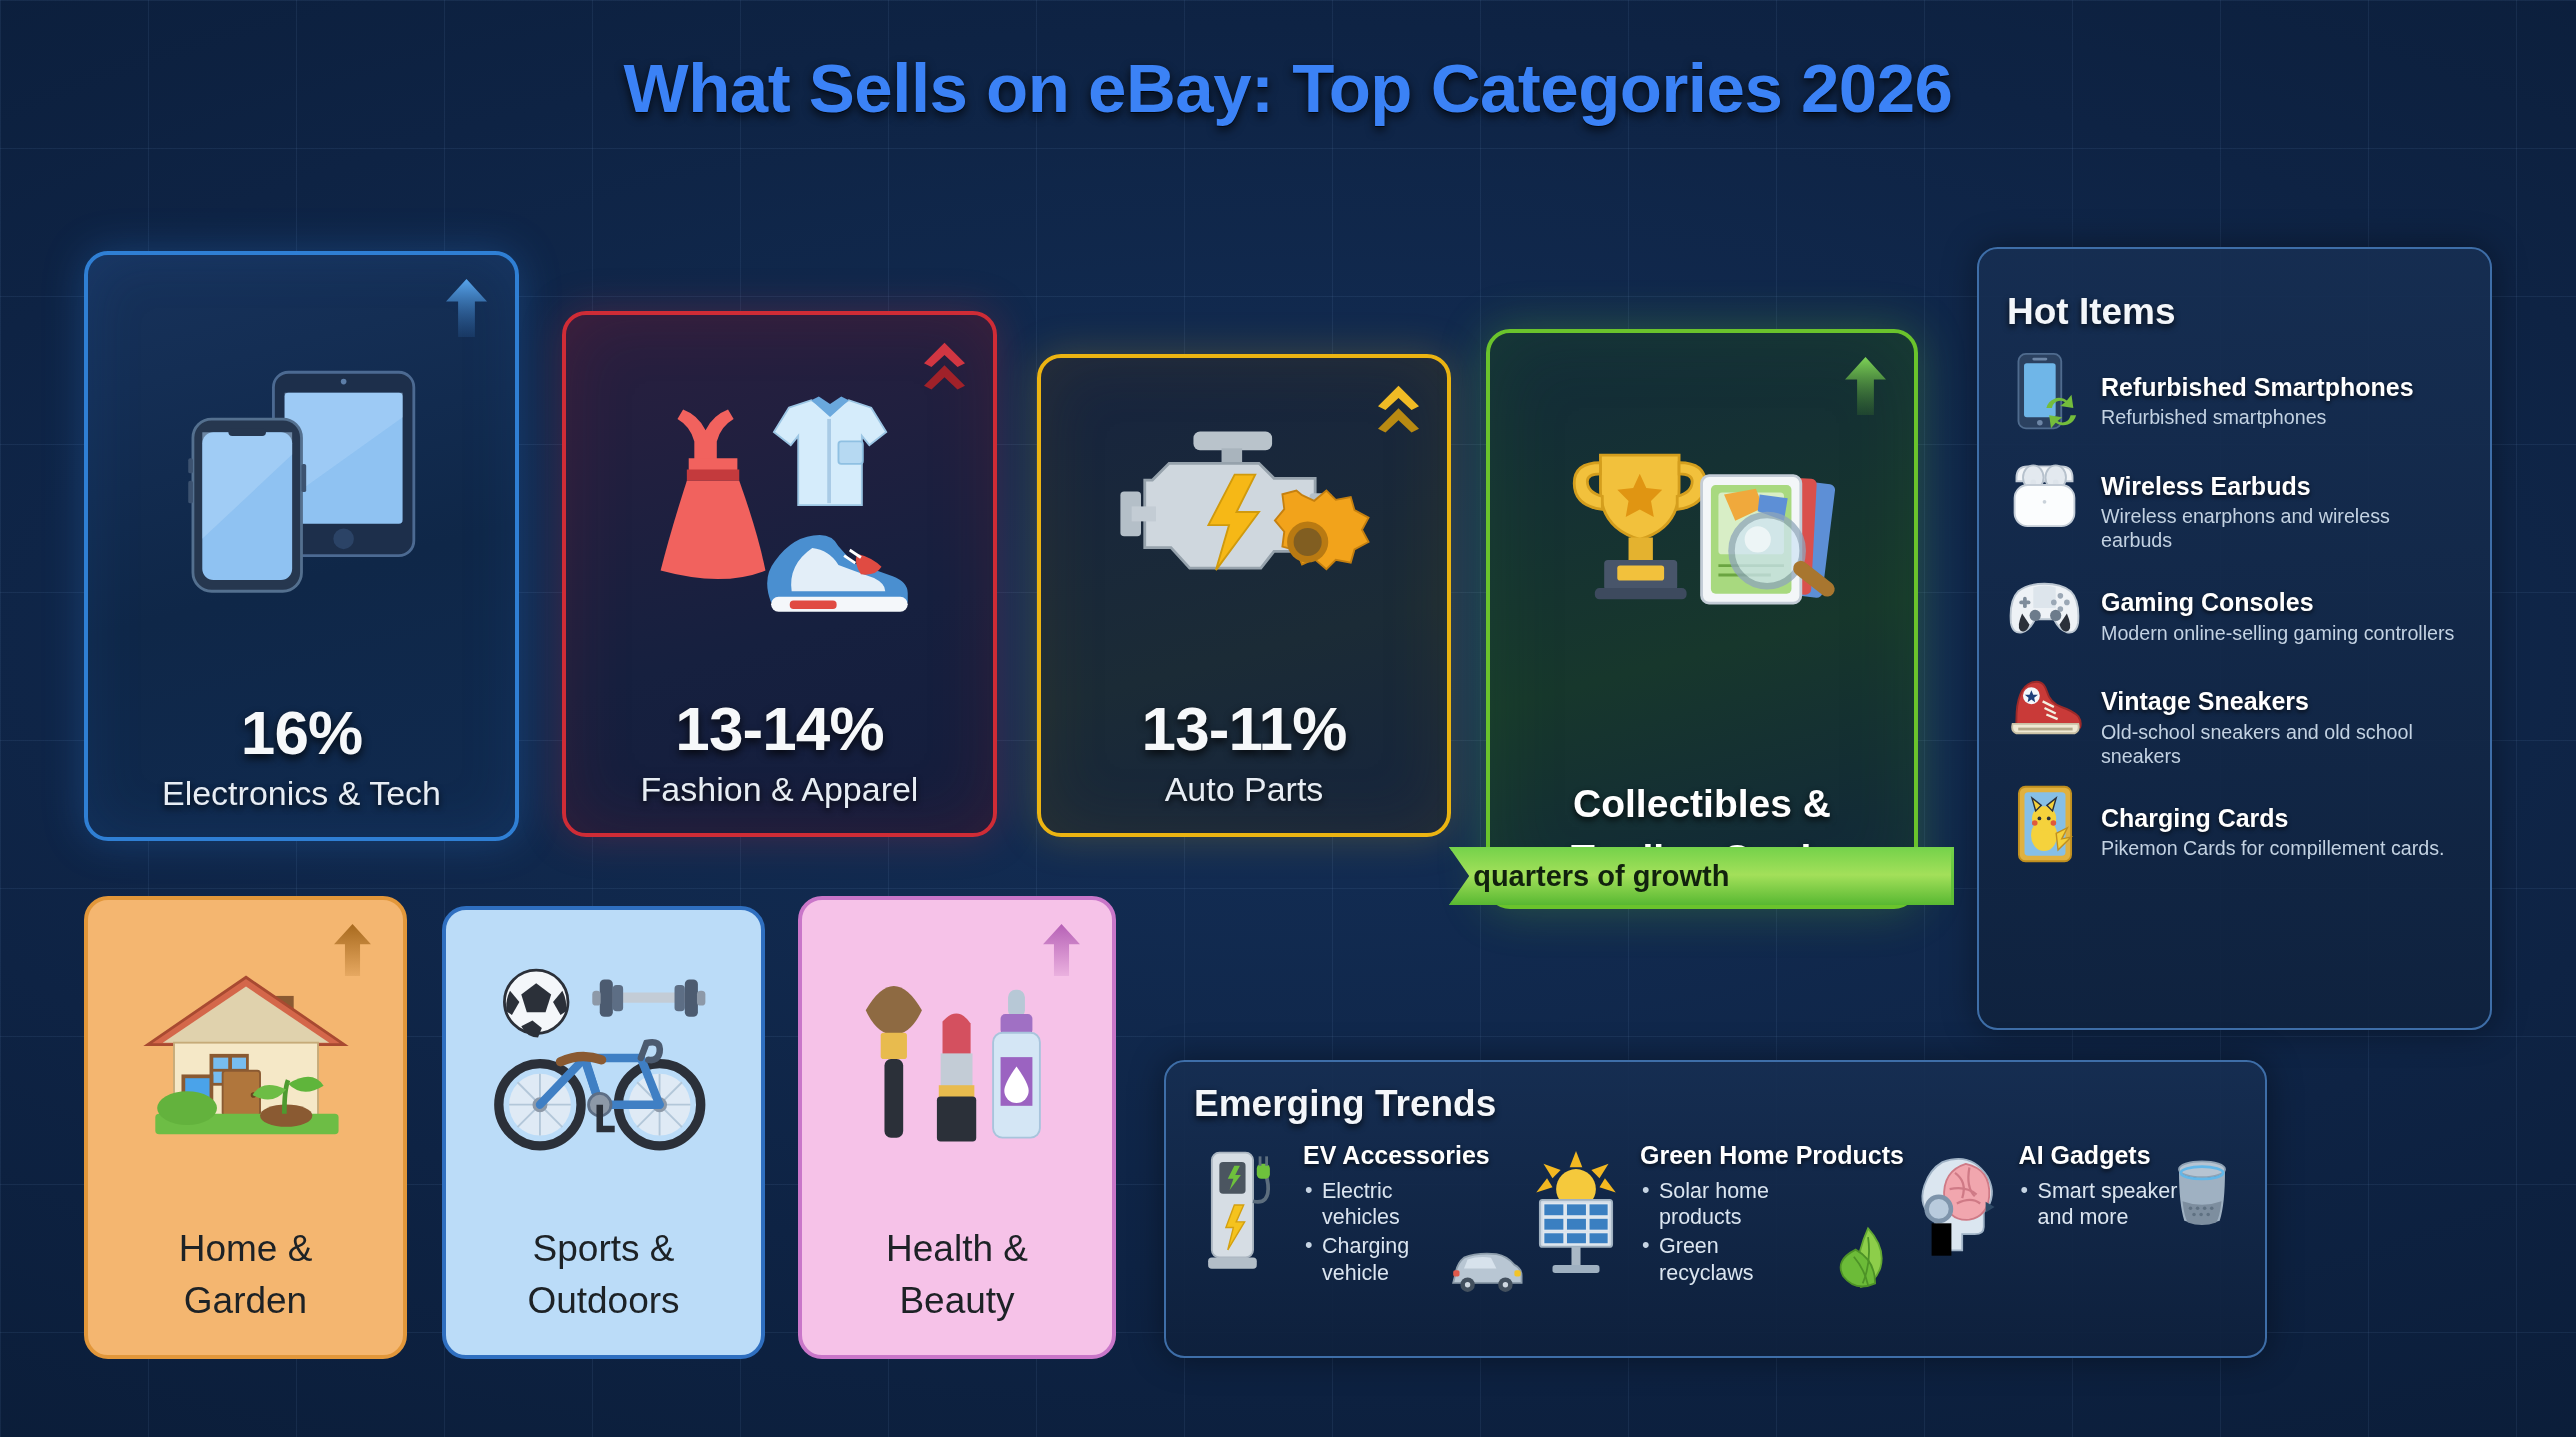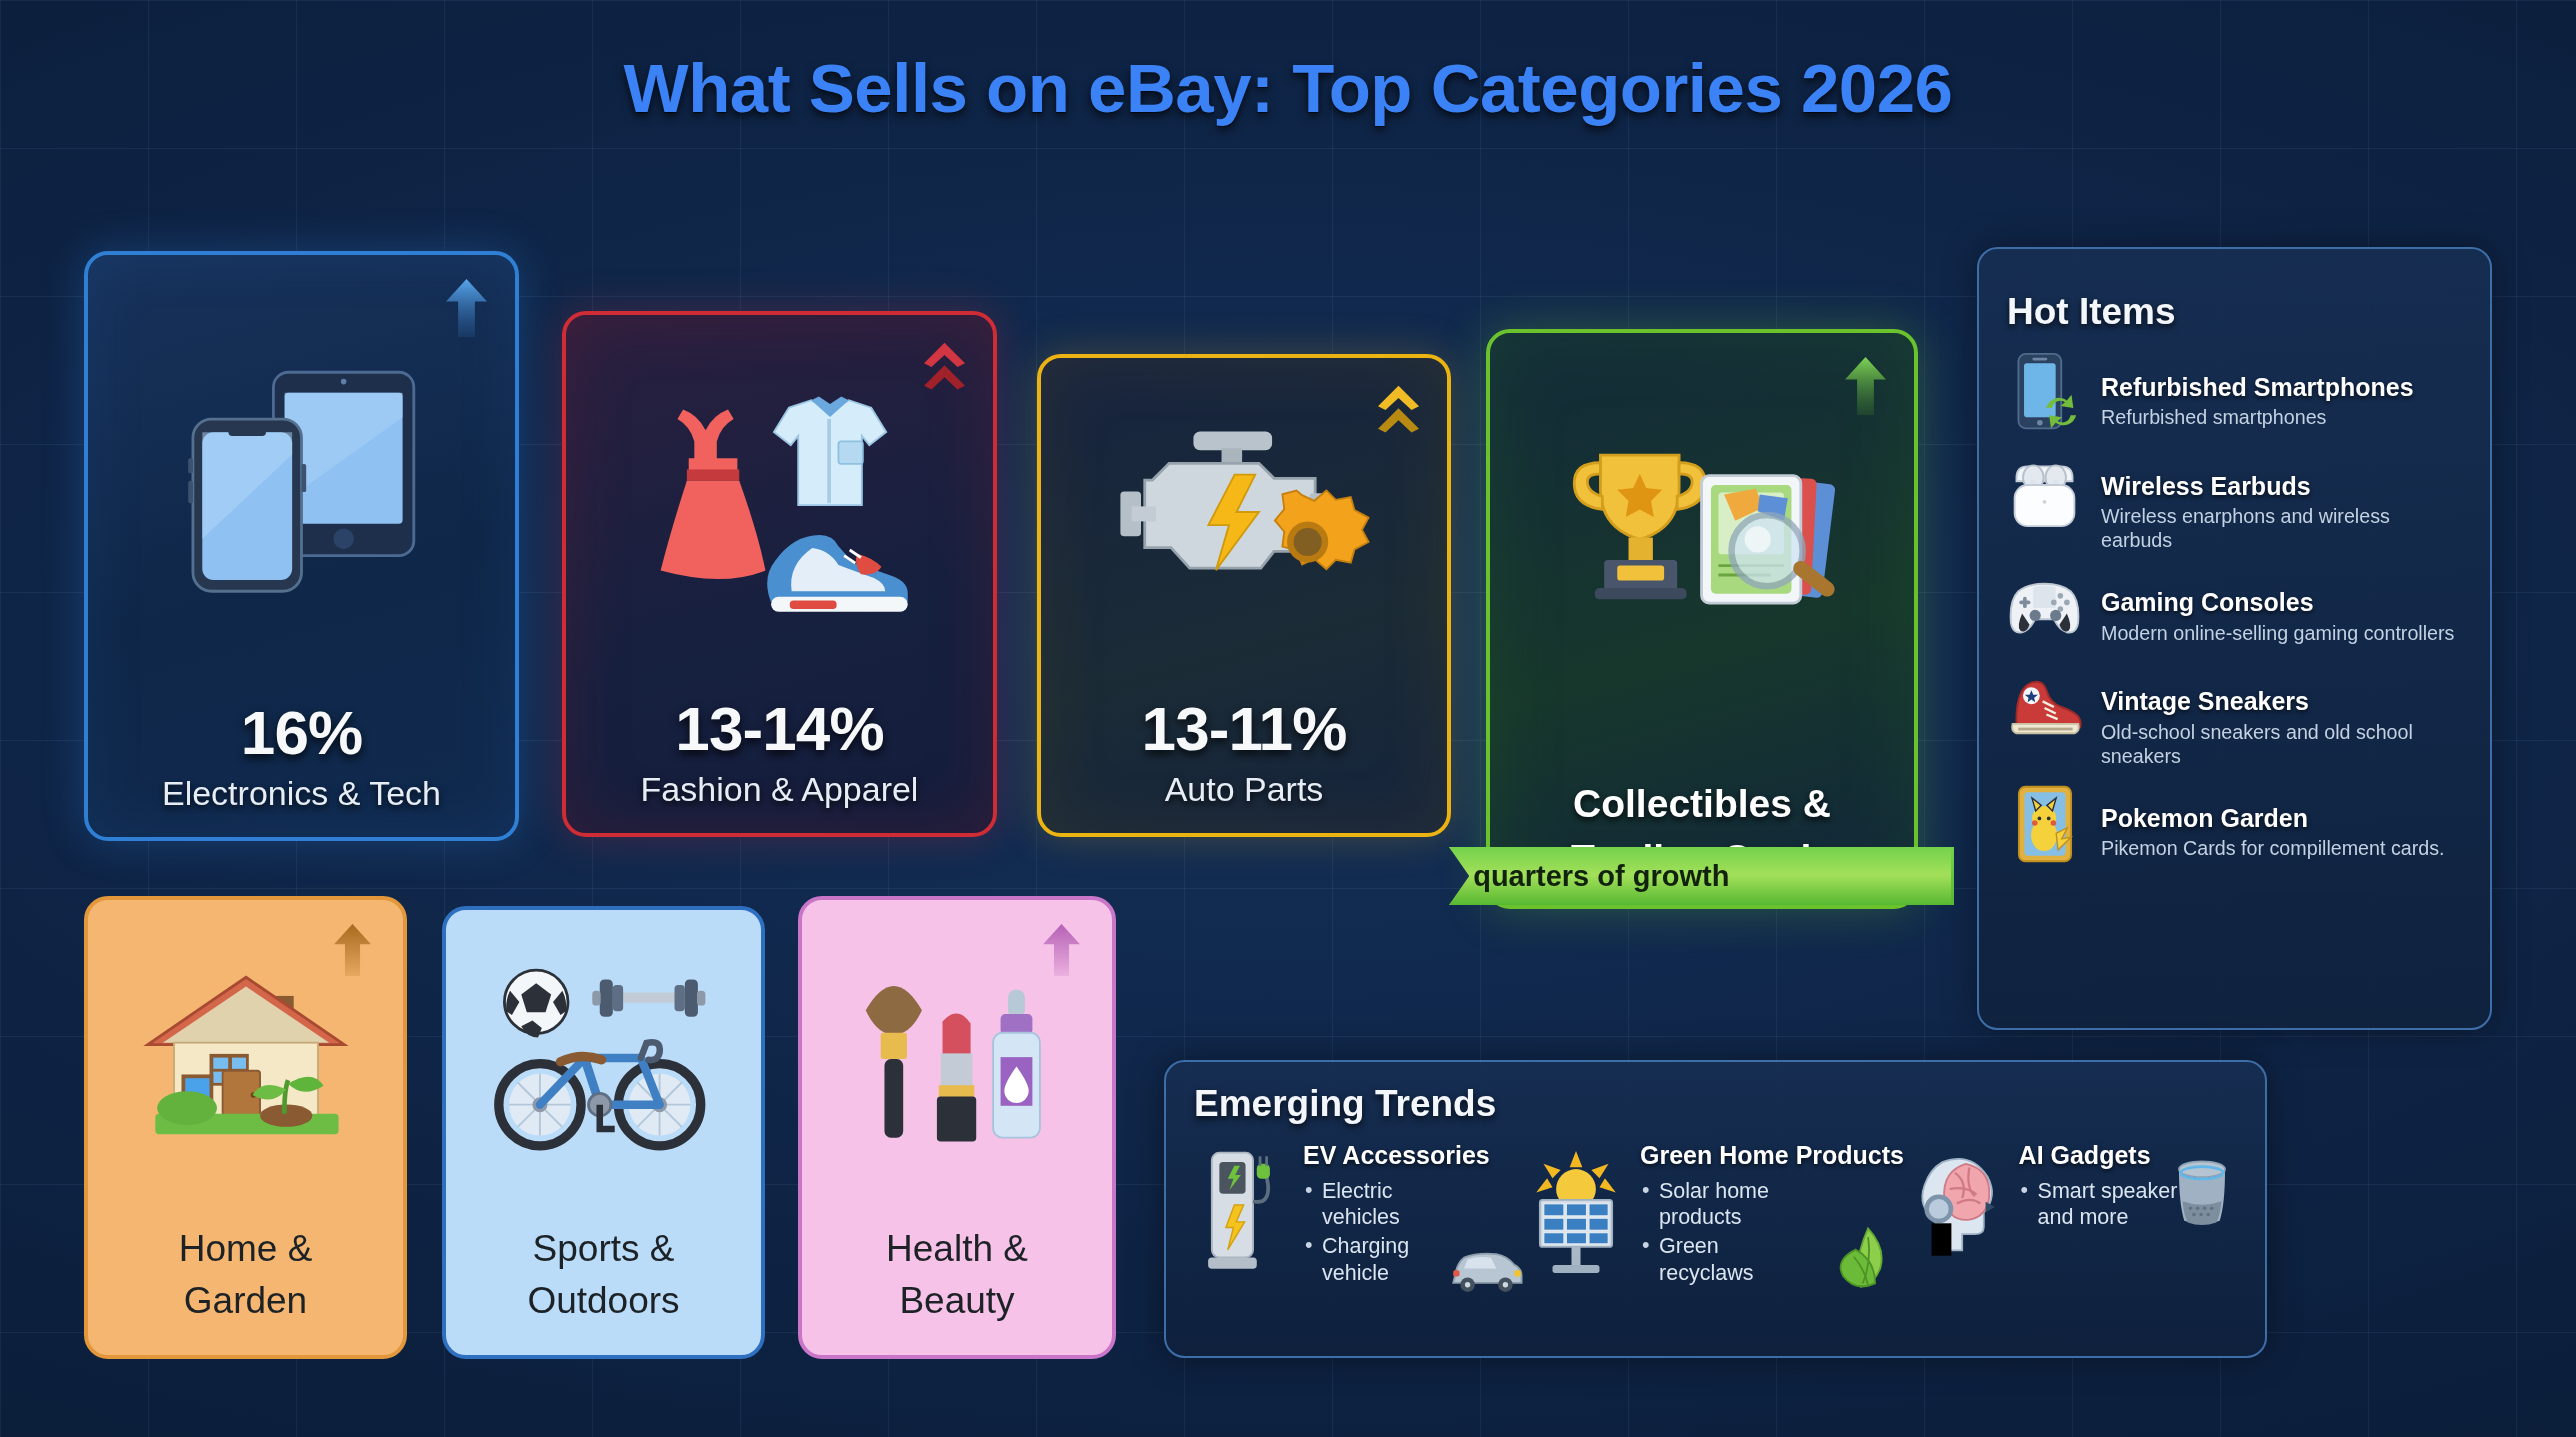--- a/index.html
+++ b/index.html
@@ -629,21 +629,21 @@
         <path d="M22 30 l-4 -14 l10 8 Z" fill="#f5d23c" stroke="#2b3039" stroke-width="1.5"></path>
         <path d="M40 30 l4 -14 l-10 8 Z" fill="#f5d23c" stroke="#2b3039" stroke-width="1.5"></path>
         <circle cx="26" cy="38" r="2" fill="#2b3039"></circle>
           <circle cx="36" cy="38" r="2" fill="#2b3039"></circle>
         <circle cx="21" cy="43" r="3" fill="#e0593c"></circle>
           <circle cx="41" cy="43" r="3" fill="#e0593c"></circle>
         <path d="M44 54 l12 -6 l-6 12 l10 -2 l-14 14 Z" fill="#f5d23c" stroke="#c08f1f" stroke-width="1.5"></path>
       </svg>
     </div>
     <div class="hot-txt">
-      <div class="hot-title">Pokemon Garden</div>
+      <div class="hot-title">Charging Cards</div>
       <div class="hot-desc">Pikemon Cards for compillement cards.</div>
     </div>
   </div>
 </div>
 
 <div id="trends">
   <h2>Emerging Trends</h2>
   <div class="trend-cols">
 
     <div class="trend-col">

